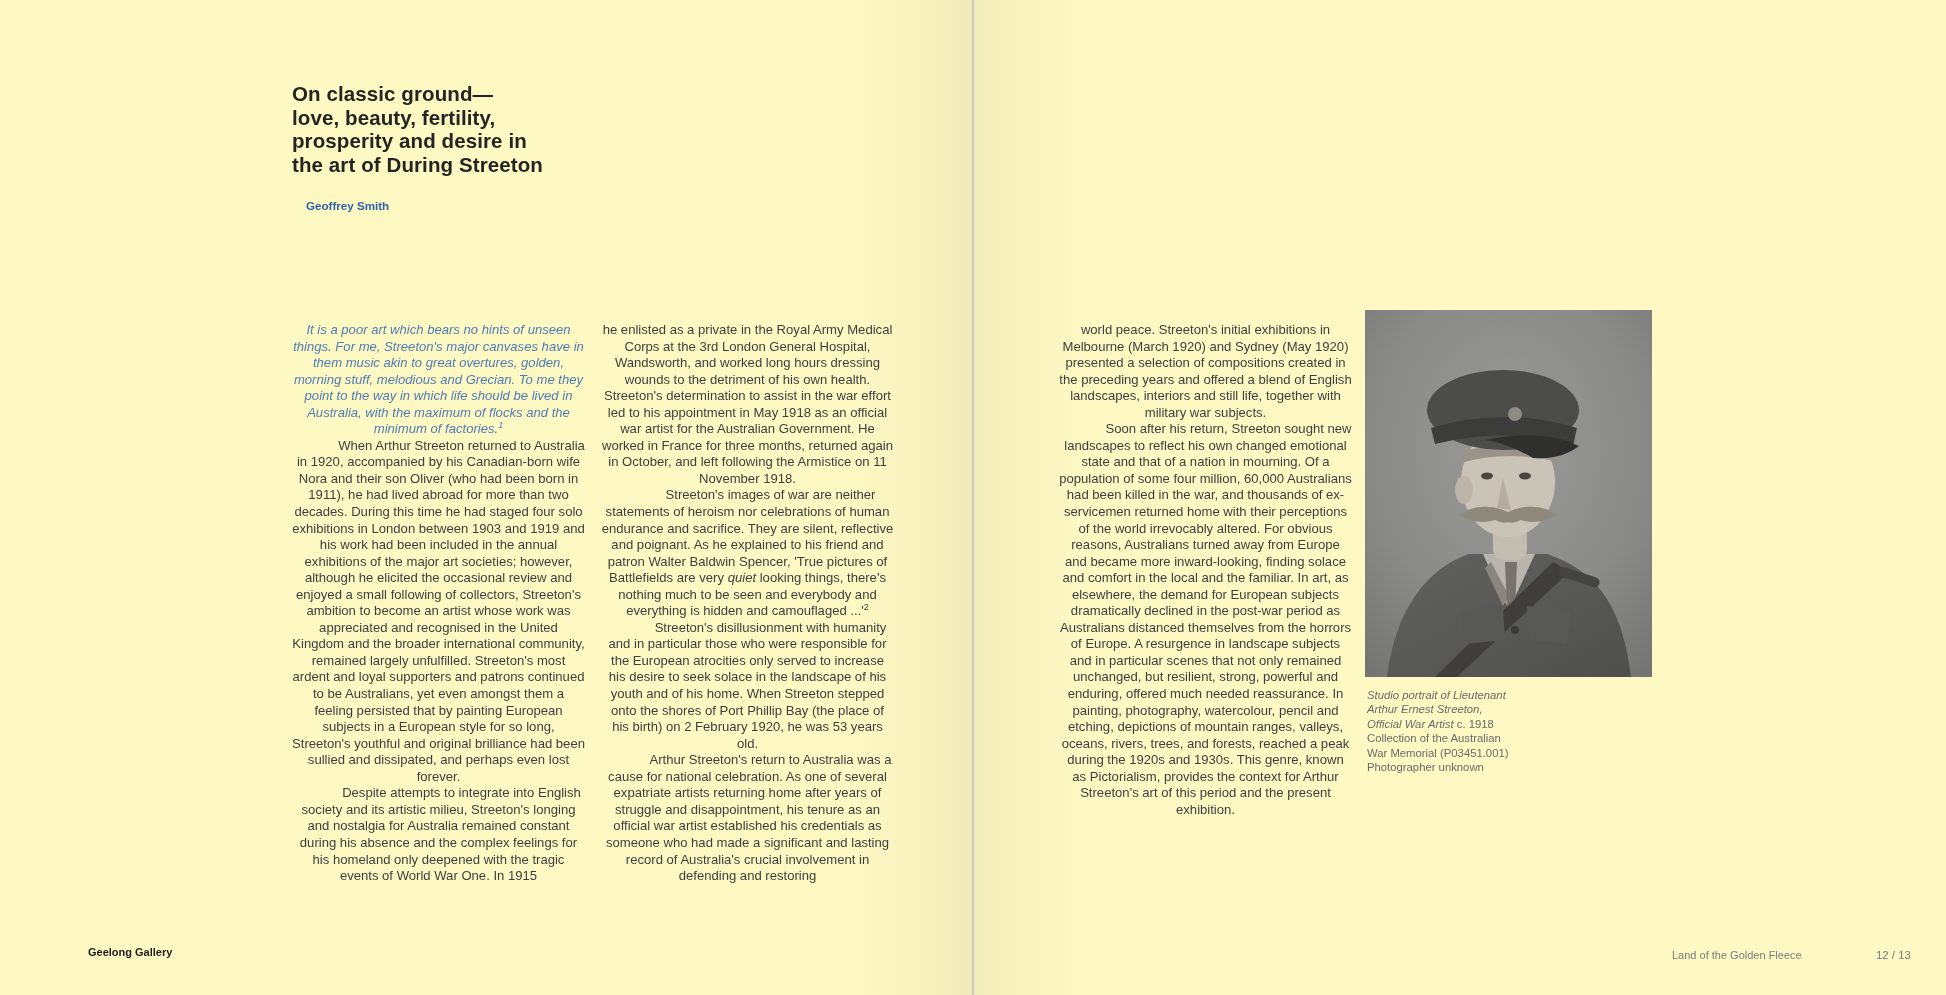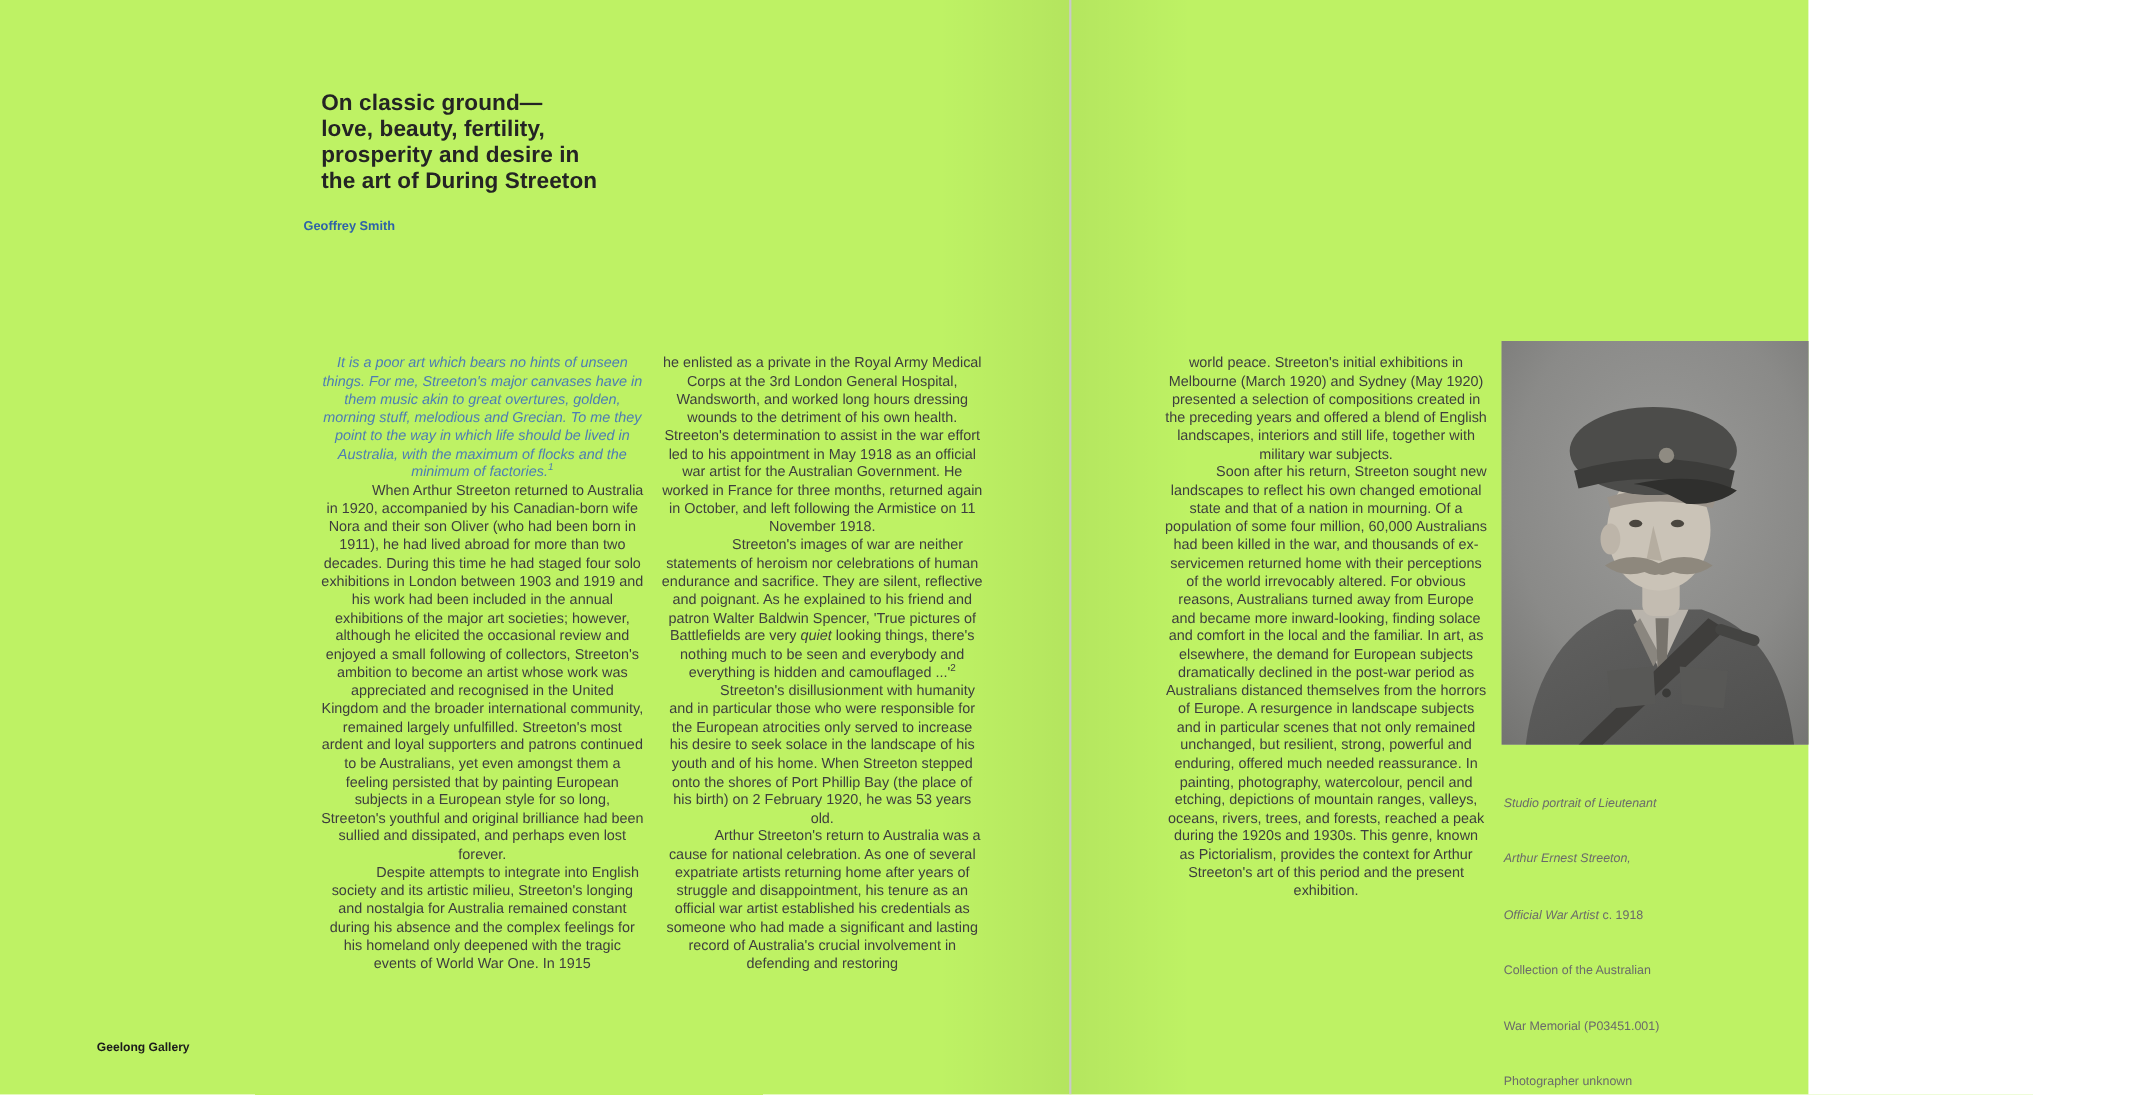--- a/index.html
+++ b/index.html
@@ -1,23 +1,23 @@
 <!DOCTYPE html>
 <html><head>
 <meta charset="utf-8">
 <style>
   * { margin: 0; padding: 0; box-sizing: border-box; }
   html, body { background: #ffffff; }
   body { font-family: "Liberation Sans", sans-serif; }
 
   #spread {
     position: relative;
-    width: 1644px;
+    width: 1946px;
     height: 995px;
-    background: #bef264;
+    background: #fef9c3;
     overflow: hidden;
   }
 
   
   .gutter-shade-left {
     position: absolute; top: 0; left: 853px; width: 119px; height: 995px;
     background: linear-gradient(to right, rgba(0,0,0,0) 0%, rgba(0,0,0,0.055) 100%);
     pointer-events: none;
   }
   .gutter-line {
@@ -30,21 +30,21 @@
     pointer-events: none;
   }
 
   
   .essay-title {
     position: absolute; left: 292px; top: 82px; width: 360px;
     font-size: 20.5px; font-weight: bold; line-height: 23.5px;
     color: #242424; letter-spacing: 0.1px;
   }
   .essay-author {
-    position: absolute; left: 276px; top: 199px;
+    position: absolute; left: 306px; top: 199px;
     font-size: 11.6px; font-weight: bold; color: #2e62a8;
   }
 
   
   .text-col {
     position: absolute; top: 322px; width: 293px;
     font-size: 13.1px; line-height: 16.55px; color: #3e3e3e;
     text-align: center;
   }
   #col-1 { left: 292px; }
@@ -64,21 +64,21 @@
     position: absolute; left: 1365px; top: 310px; width: 287px; height: 367px;
     background: #8c8c8c; overflow: hidden;
   }
   .photo-frame svg { display: block; width: 100%; height: 100%; }
 
   
   .photo-caption {
     position: absolute; left: 1367px; top: 688px; width: 230px;
     font-size: 11.3px; line-height: 14.4px; color: #6a6a6a;
   }
-  .photo-caption .cap-line { white-space: nowrap; margin-top: 36px; }
+  .photo-caption .cap-line { white-space: nowrap; }
   .photo-caption em { font-style: italic; }
 
   
   .footer-left {
     position: absolute; left: 88px; top: 946px;
     font-size: 11px; font-weight: bold; color: #1c1c1c;
   }
   .footer-right-title {
     position: absolute; left: 1672px; top: 949px;
     font-size: 11px; color: #7b7b7b;

